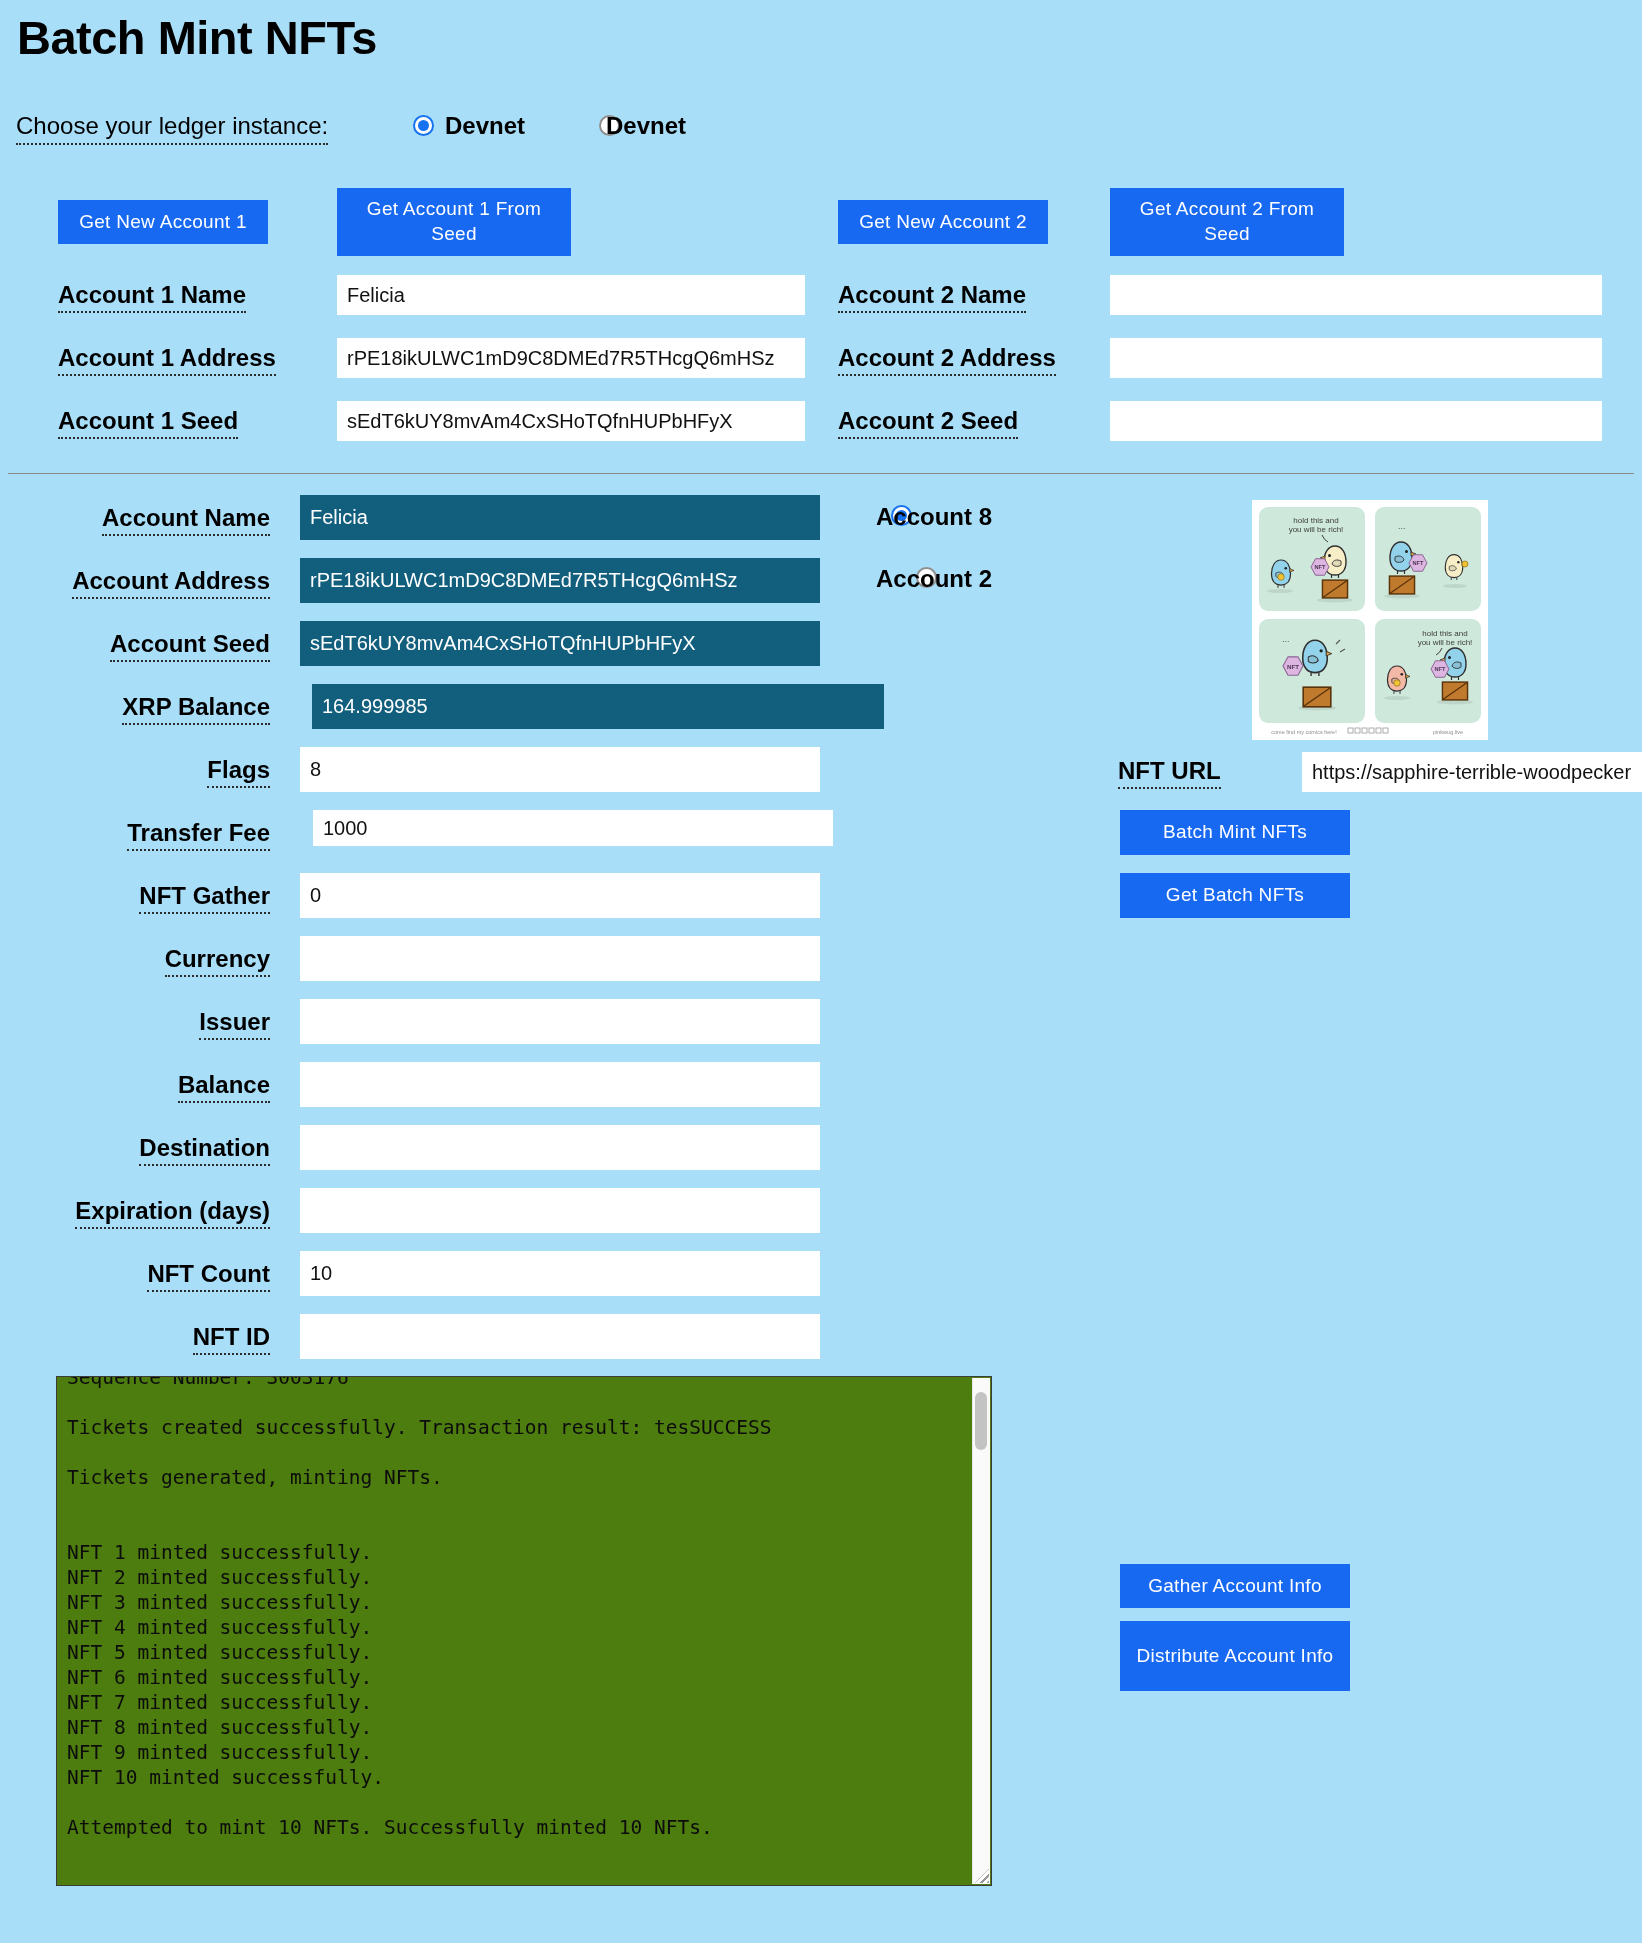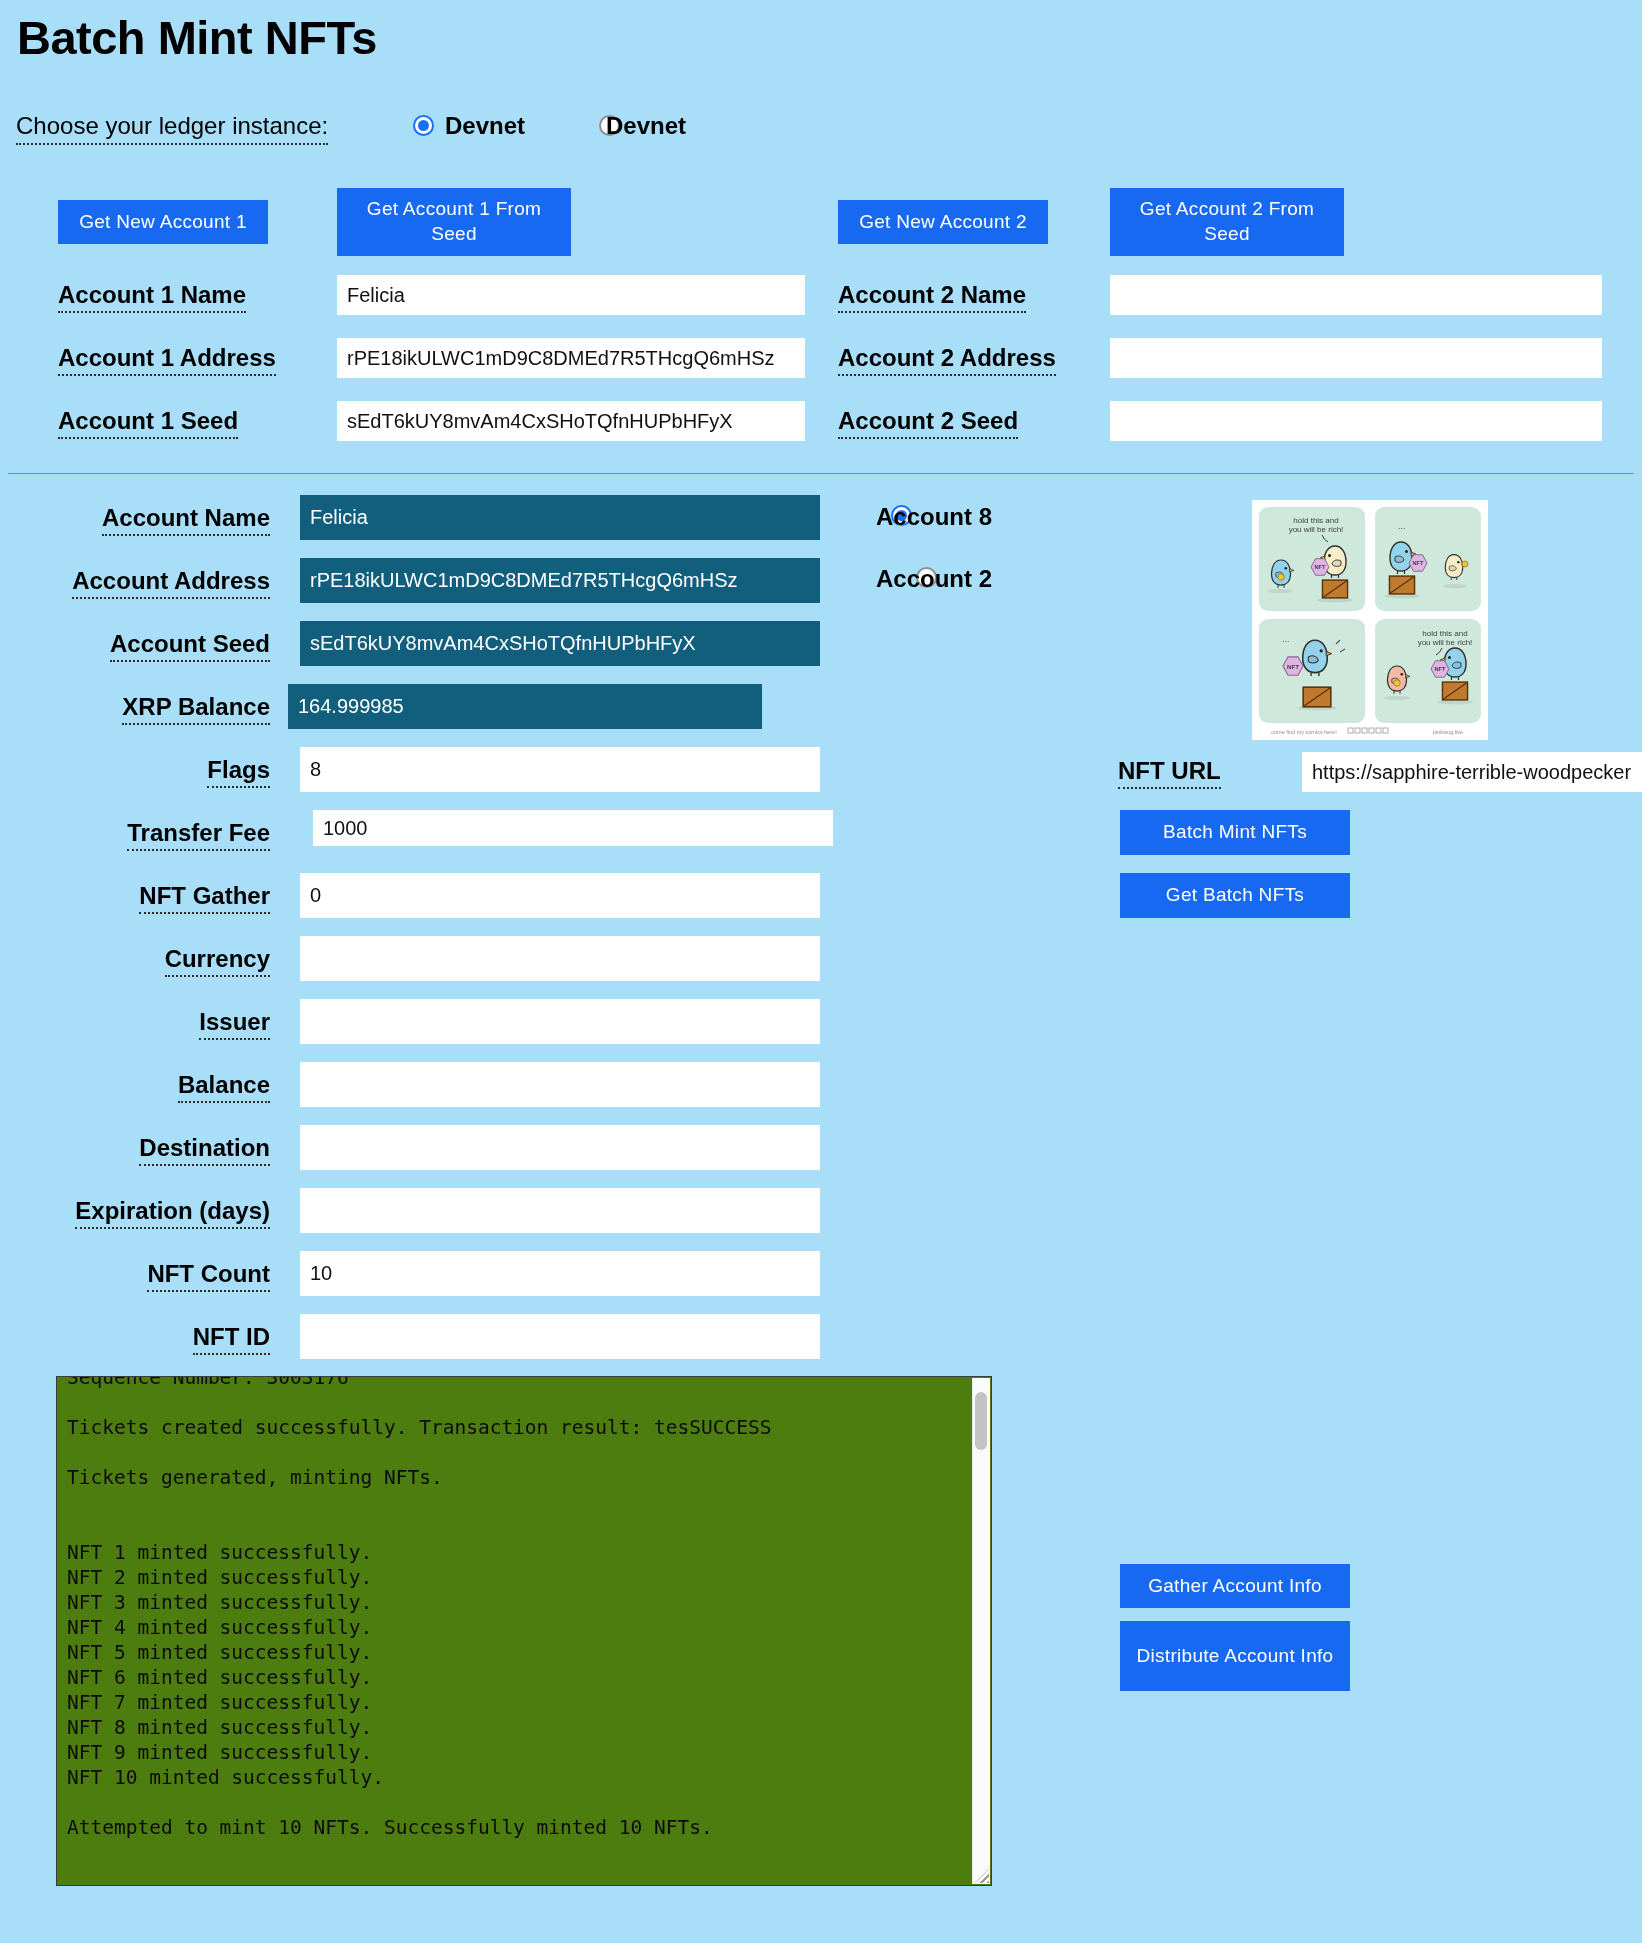--- a/index.html
+++ b/index.html
@@ -116,21 +116,21 @@
 <div class="abs lblbox-r" style="left:20px;top:505px;width:250px"><span class="lbl">Account Name</span></div>
 <input class="abs field teal" style="left: 300px; top: 495px; width: 520px; height: 45px;" value="Felicia">
 
 <div class="abs lblbox-r" style="left:20px;top:568px;width:250px"><span class="lbl">Account Address</span></div>
 <input class="abs field teal" style="left: 300px; top: 558px; width: 520px; height: 45px;" value="rPE18ikULWC1mD9C8DMEd7R5THcgQ6mHSz">
 
 <div class="abs lblbox-r" style="left:20px;top:631px;width:250px"><span class="lbl">Account Seed</span></div>
 <input class="abs field teal" style="left: 300px; top: 621px; width: 520px; height: 45px;" value="sEdT6kUY8mvAm4CxSHoTQfnHUPbHFyX">
 
 <div class="abs lblbox-r" style="left:20px;top:694px;width:250px"><span class="lbl">XRP Balance</span></div>
-<input class="abs field teal" style="left: 288px; top: 684px; width: 474px; height: 45px;" value="164.999985">
+<input class="abs field teal" style="left: 312px; top: 684px; width: 572px; height: 45px;" value="164.999985">
 
 <div class="abs lblbox-r" style="left:20px;top:757px;width:250px"><span class="lbl">Flags</span></div>
 <input class="abs field" style="left: 300px; top: 747px; width: 520px; height: 45px;" value="8">
 
 <div class="abs lblbox-r" style="left:20px;top:820px;width:250px"><span class="lbl">Transfer Fee</span></div>
 <input class="abs field" style="left: 313px; top: 810px; width: 520px; height: 36px;" value="1000">
 
 <div class="abs lblbox-r" style="left:20px;top:883px;width:250px"><span class="lbl">NFT Gather</span></div>
 <input class="abs field" style="left: 300px; top: 873px; width: 520px; height: 45px;" value="0">
 

